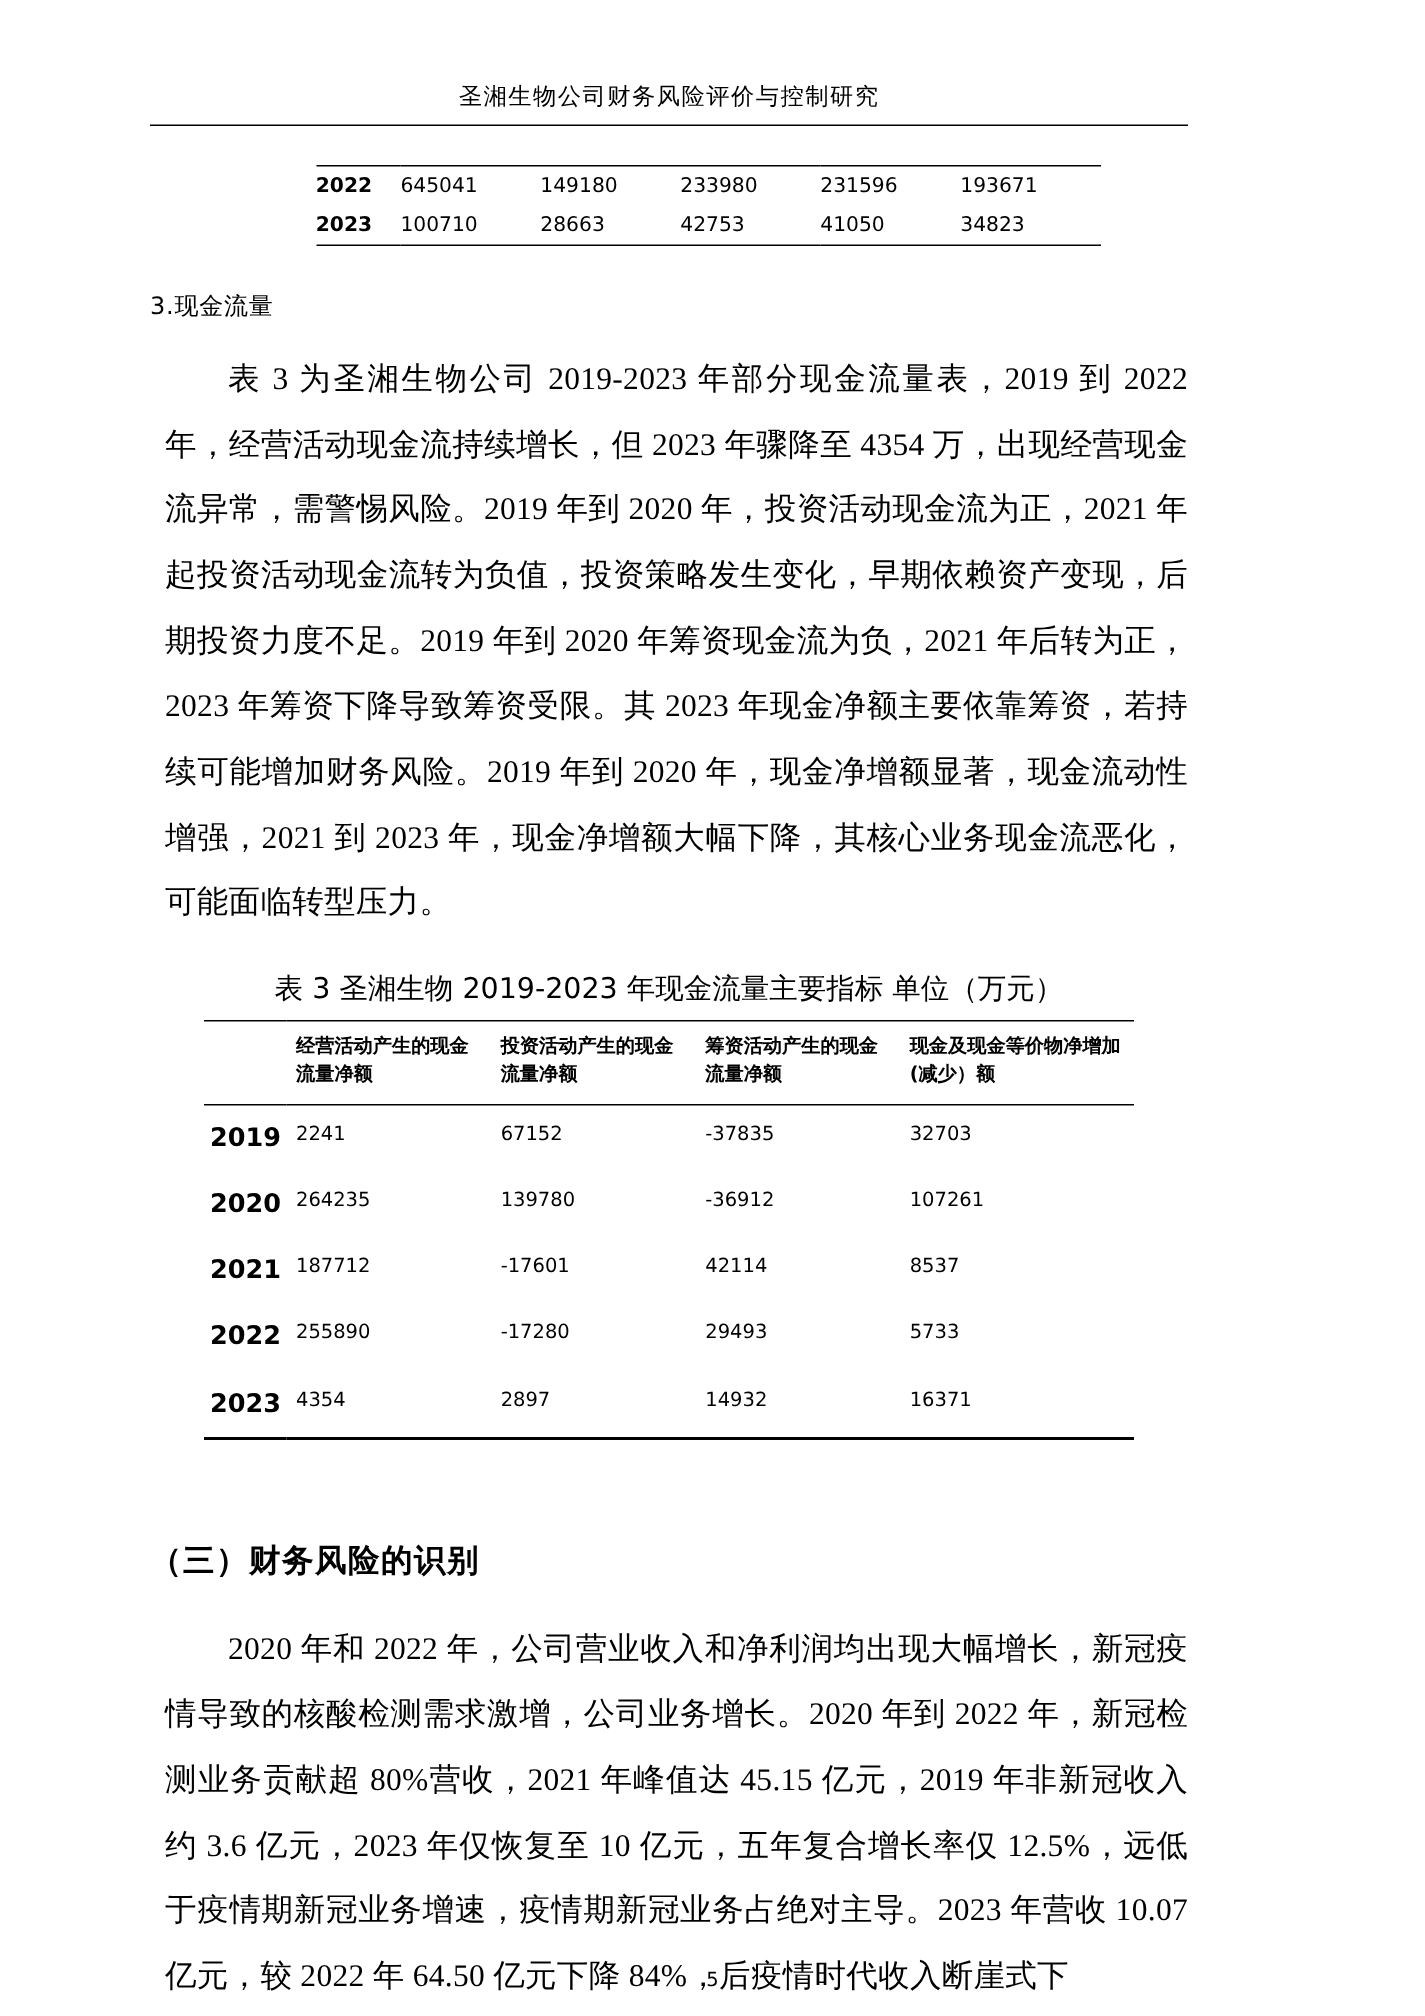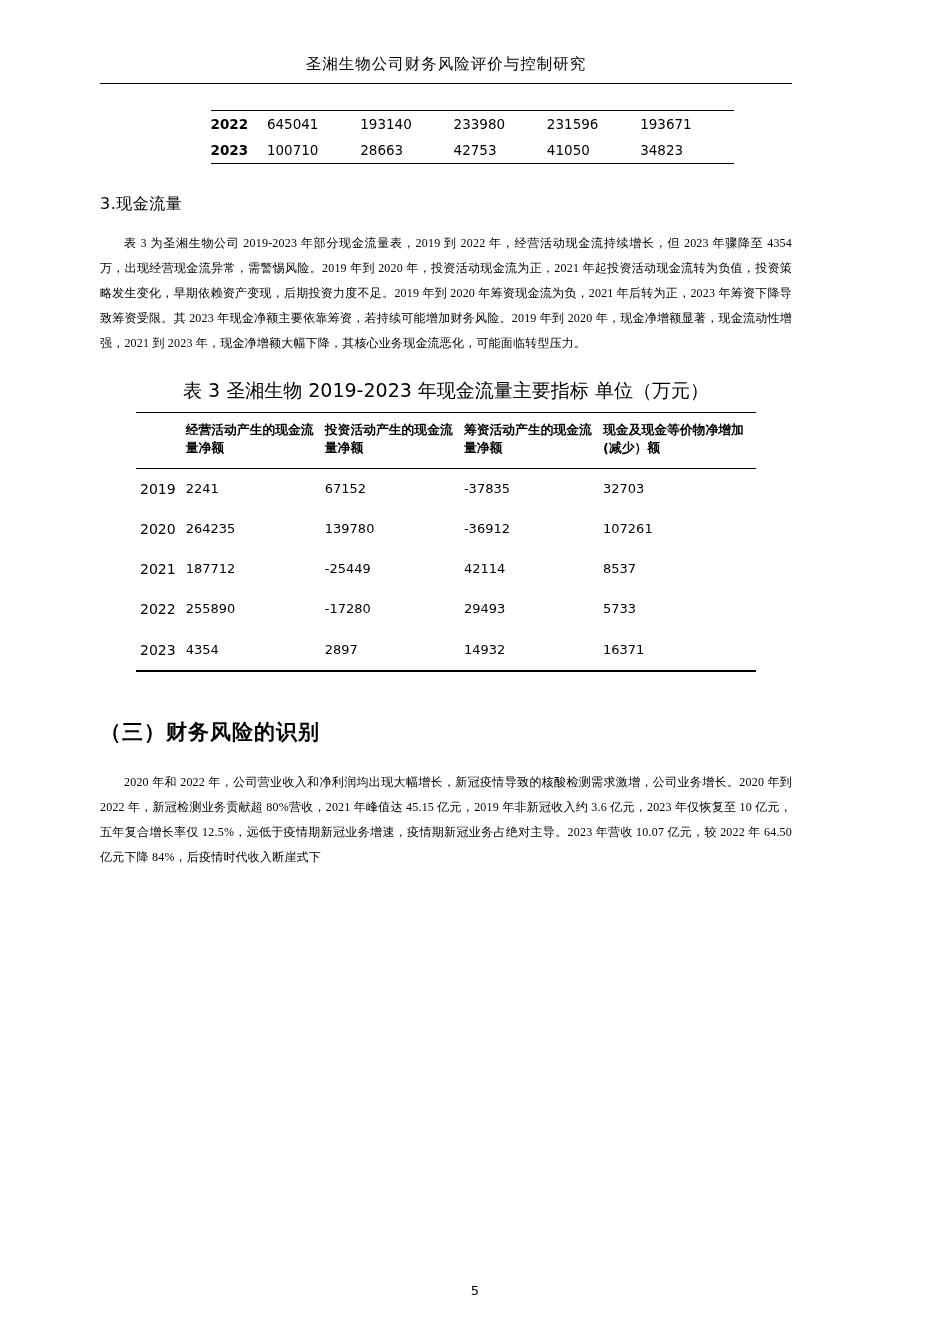--- a/index.html
+++ b/index.html
@@ -67,29 +67,29 @@
     font-family: "DejaVu Sans", sans-serif;
     font-size: 16px;
     font-weight: normal;
     margin: 30px 0 16px 0;
     letter-spacing: 0.5px;
   }
   h2.bigsec {
     font-family: "DejaVu Sans", sans-serif;
     font-size: 21px;
     font-weight: bold;
-    margin: 46px 0 24px 0;
+    margin: 66px 0 24px 0;
     letter-spacing: 1px;
   }
   p.para {
-    font-size: 12px;
+    font-size: 21px;
     line-height: 2.08;
     text-align: justify;
     text-indent: 2em;
-    margin: 0 0 4px 0;
+    margin: 0 0 4px 10px;
     letter-spacing: 0.2px;
   }
   
   .tbl-caption {
     text-align: center;
     font-family: "DejaVu Sans", sans-serif;
     font-size: 19px;
     margin: 22px 0 8px 0;
   }
   
@@ -112,24 +112,24 @@
     line-height: 1.45;
     border-bottom: 1.2px solid #000;
   }
   table.cf tbody td {
     font-size: 13px;
     padding: 11px 4px 11px 0;
     vertical-align: top;
     line-height: 1.35;
   }
   table.cf td.yrcell {
-    font-weight: normal;
+    font-weight: bold;
     width: 34px;
     padding-left: 4px;
-    font-size: 14px;
+    font-size: 17px;
     line-height: 1.3;
   }
   table.cf td.c1 { width: 130px; padding-left: 6px; }
   table.cf td.c2 { width: 130px; padding-left: 6px; }
   table.cf td.c3 { width: 130px; padding-left: 6px; }
   table.cf td.c4 { width: 150px; padding-left: 6px; }
 
   
   .pagenum {
     position: absolute;
@@ -150,21 +150,21 @@
     <div>圣湘生物公司财务风险评价与控制研究</div>
   </div>
   <div class="header-rule"></div>
 
   <div class="top-table-wrap">
     <table class="tbl top-tbl">
       <tbody>
         <tr>
           <td class="yr">2022</td>
           <td class="num">645041</td>
-          <td class="num">193140</td>
+          <td class="num">149180</td>
           <td class="num">233980</td>
           <td class="num">231596</td>
           <td class="num">193671</td>
         </tr>
         <tr>
           <td class="yr">2023</td>
           <td class="num">100710</td>
           <td class="num">28663</td>
           <td class="num">42753</td>
           <td class="num">41050</td>
@@ -202,21 +202,21 @@
         <tr>
           <td class="yrcell">2020</td>
           <td class="c1">264235</td>
           <td class="c2">139780</td>
           <td class="c3">-36912</td>
           <td class="c4">107261</td>
         </tr>
         <tr>
           <td class="yrcell">2021</td>
           <td class="c1">187712</td>
-          <td class="c2">-25449</td>
+          <td class="c2">-17601</td>
           <td class="c3">42114</td>
           <td class="c4">8537</td>
         </tr>
         <tr>
           <td class="yrcell">2022</td>
           <td class="c1">255890</td>
           <td class="c2">-17280</td>
           <td class="c3">29493</td>
           <td class="c4">5733</td>
         </tr>

